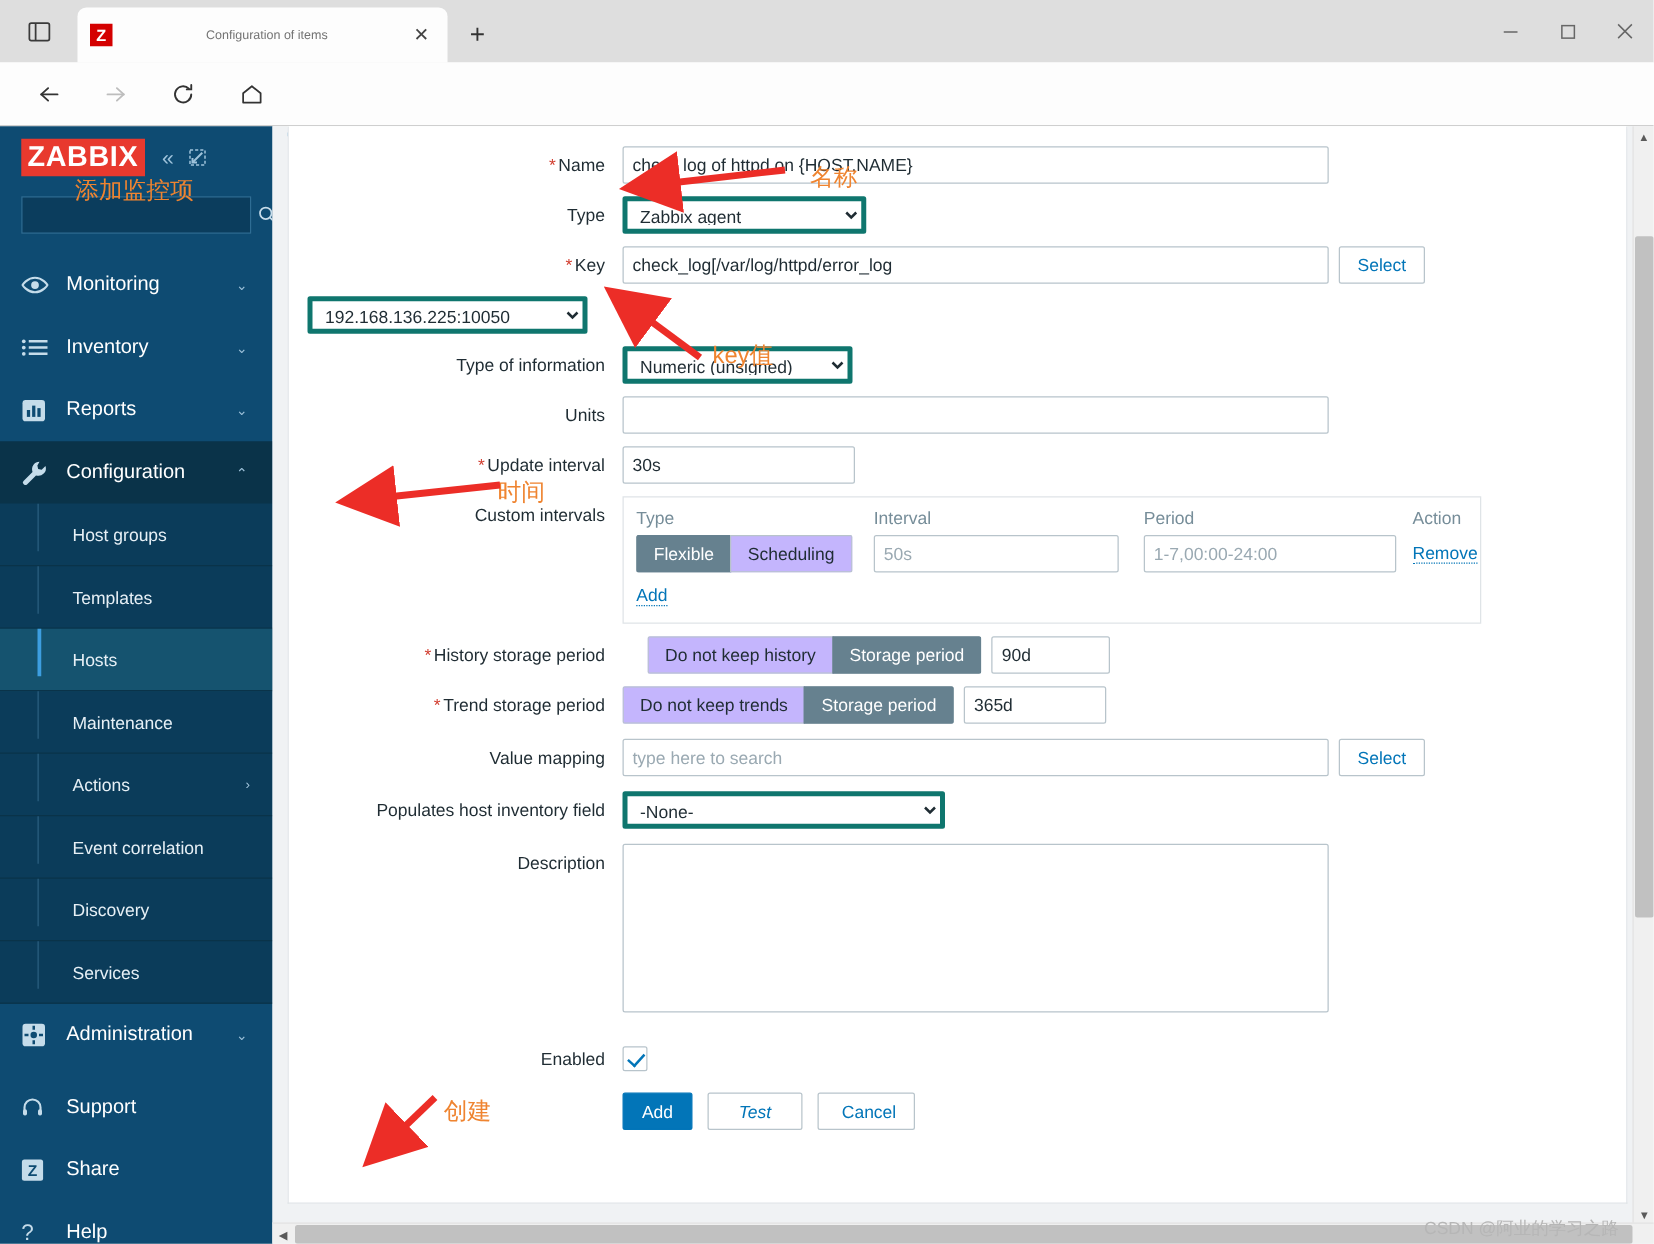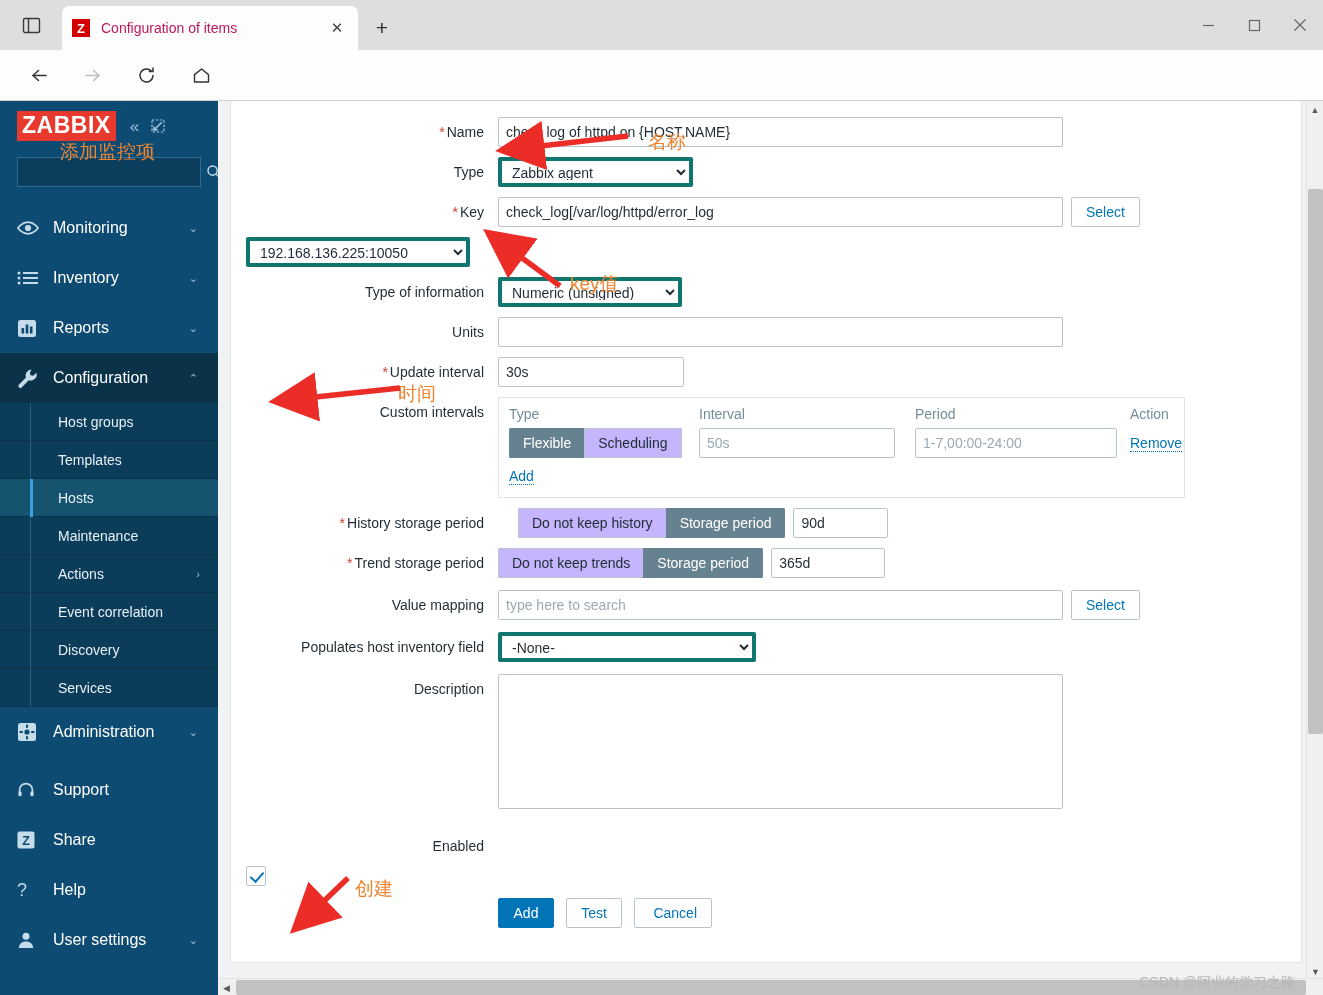--- a/index.html
+++ b/index.html
@@ -45,23 +45,24 @@
     background: #d40000;
     color: #fff;
     font-weight: bold;
     font-size: 13px;
     display: flex; align-items: center; justify-content: center;
     margin-right: 11px;
     flex: 0 0 auto;
     font-family: "Liberation Sans", sans-serif;
   }
   .tab-title {
-    font-size: 14px; color: #be185d;
+    font-size: 10px; color: #737373;
     white-space: nowrap; overflow: hidden; text-overflow: ellipsis;
     flex: 1 1 auto;
+    text-align: center;
   }
   .tab-close {
     width: 22px; height: 22px; flex: 0 0 auto;
     display:flex; align-items:center; justify-content:center;
     color: #444; font-size: 15px; cursor: pointer;
   }
   .new-tab-btn {
     position: absolute; left: 368px; top: 14px;
     width: 28px; height: 28px;
     display: flex; align-items: center; justify-content: center;
@@ -209,21 +210,21 @@
   .nav-item .nav-arrow {
     margin-right: 20px; color: #9fc3db; font-size: 11px;
     flex: 0 0 auto;
   }
   .nav-item.active {
     background: #0a3349;
   }
   .sub-list { background: #0b3c5a; }
   .sub-item {
     position: relative;
-    height: 38px;
+    height: 50px;
     display: flex; align-items: center;
     padding-left: 58px;
     color: #e7f0f6;
     font-size: 14px;
     border-bottom: 1px solid #0a3349;
     cursor: pointer;
   }
   .sub-item::before {
     content: ''; position: absolute; left: 30px; top: 0;
     width: 1px; height: 38px; background: #2b5f80;
@@ -838,33 +839,33 @@
             </div>
           </div>
 
           <div class="frow" style="margin-top:12px;">
             <div class="flabel"><span>Description</span></div>
             <div class="fctrl">
               <textarea class="ztext" style="width: 565px; height: 135px;"></textarea>
             </div>
           </div>
 
-          <div class="frow" style="margin-top:22px;flex-direction:column;">
+          <div class="frow" style="margin-top:22px;">
             <div class="flabel"><span>Enabled</span></div>
             <div class="fctrl">
               <span class="checkbox-zbx"></span>
             </div>
           </div>
 
           <div class="frow" style="margin-top:12px;">
             <div class="flabel"></div>
             <div class="fctrl">
               <div class="btn-row">
                 <button class="zbtn primary" style="width:56px;">Add</button>
-                <button class="zbtn" style="width:56px;">Test</button>
+                <button class="zbtn" style="width:76px;font-style:italic;">Test</button>
                 <button class="zbtn" style="width:78px;text-align:right;">Cancel</button>
               </div>
             </div>
           </div>
 
         </div>
       </div>
 
       <div class="vscroll">
         <div class="arrow">▲</div>

